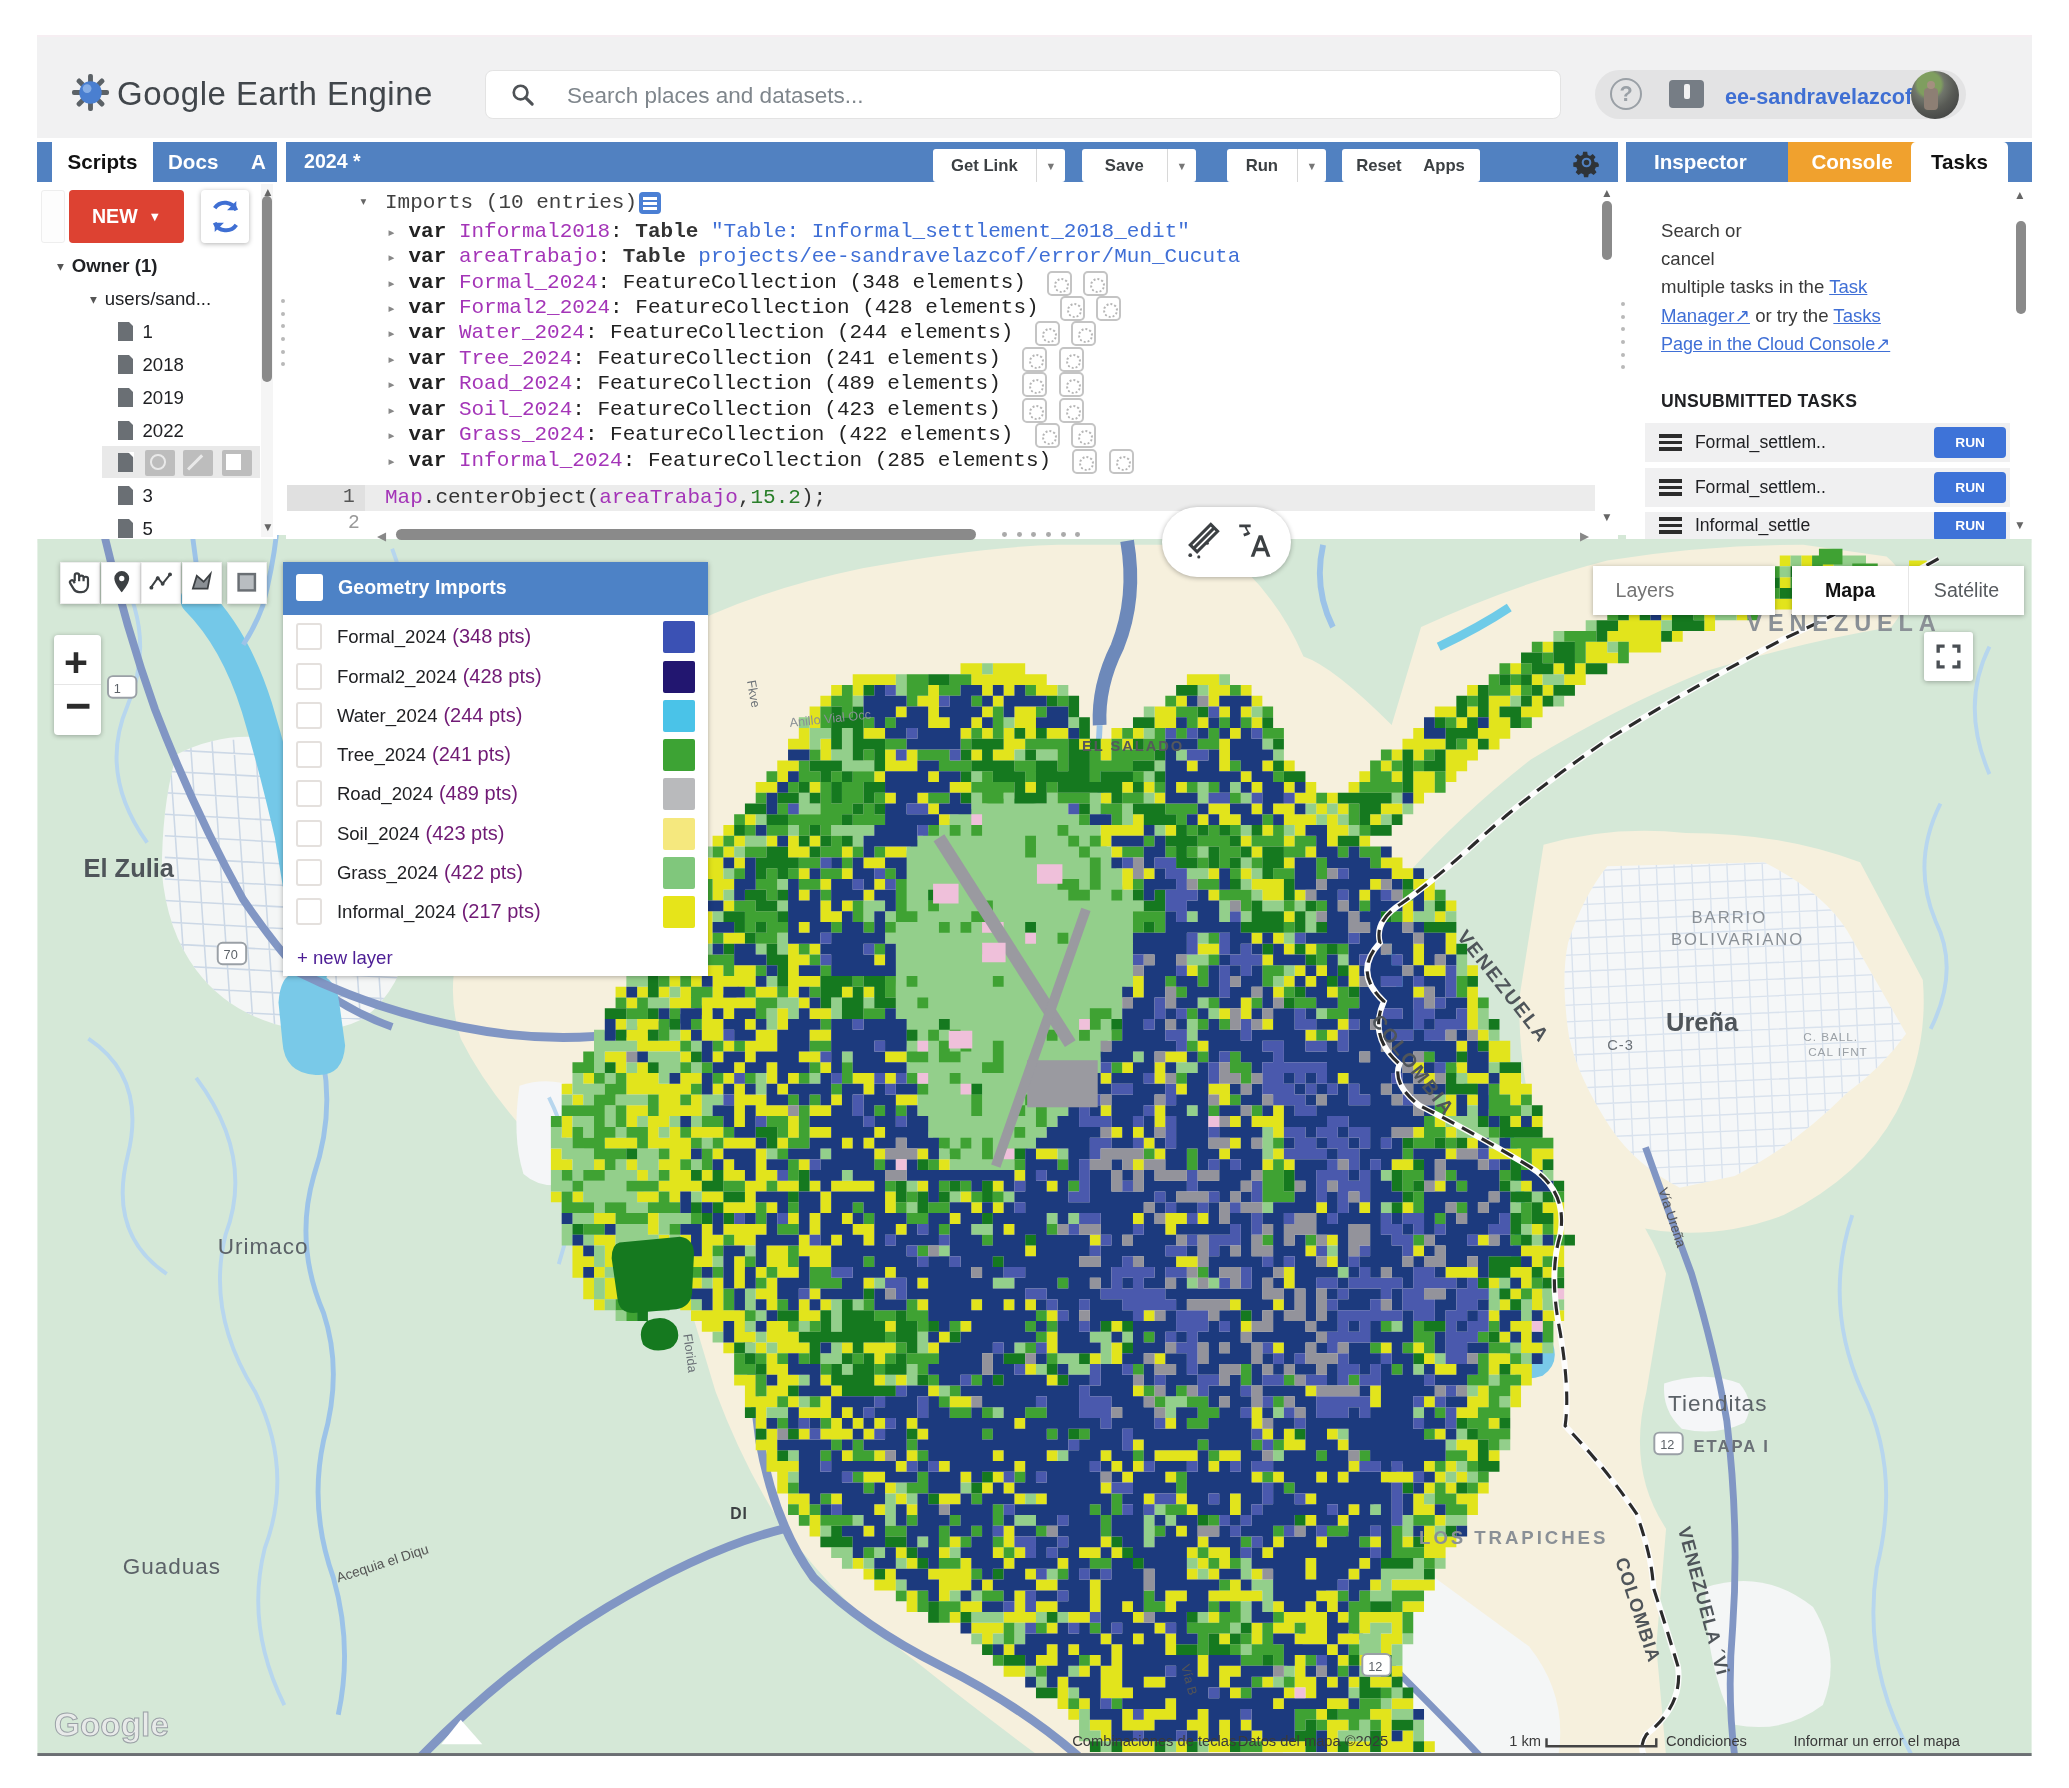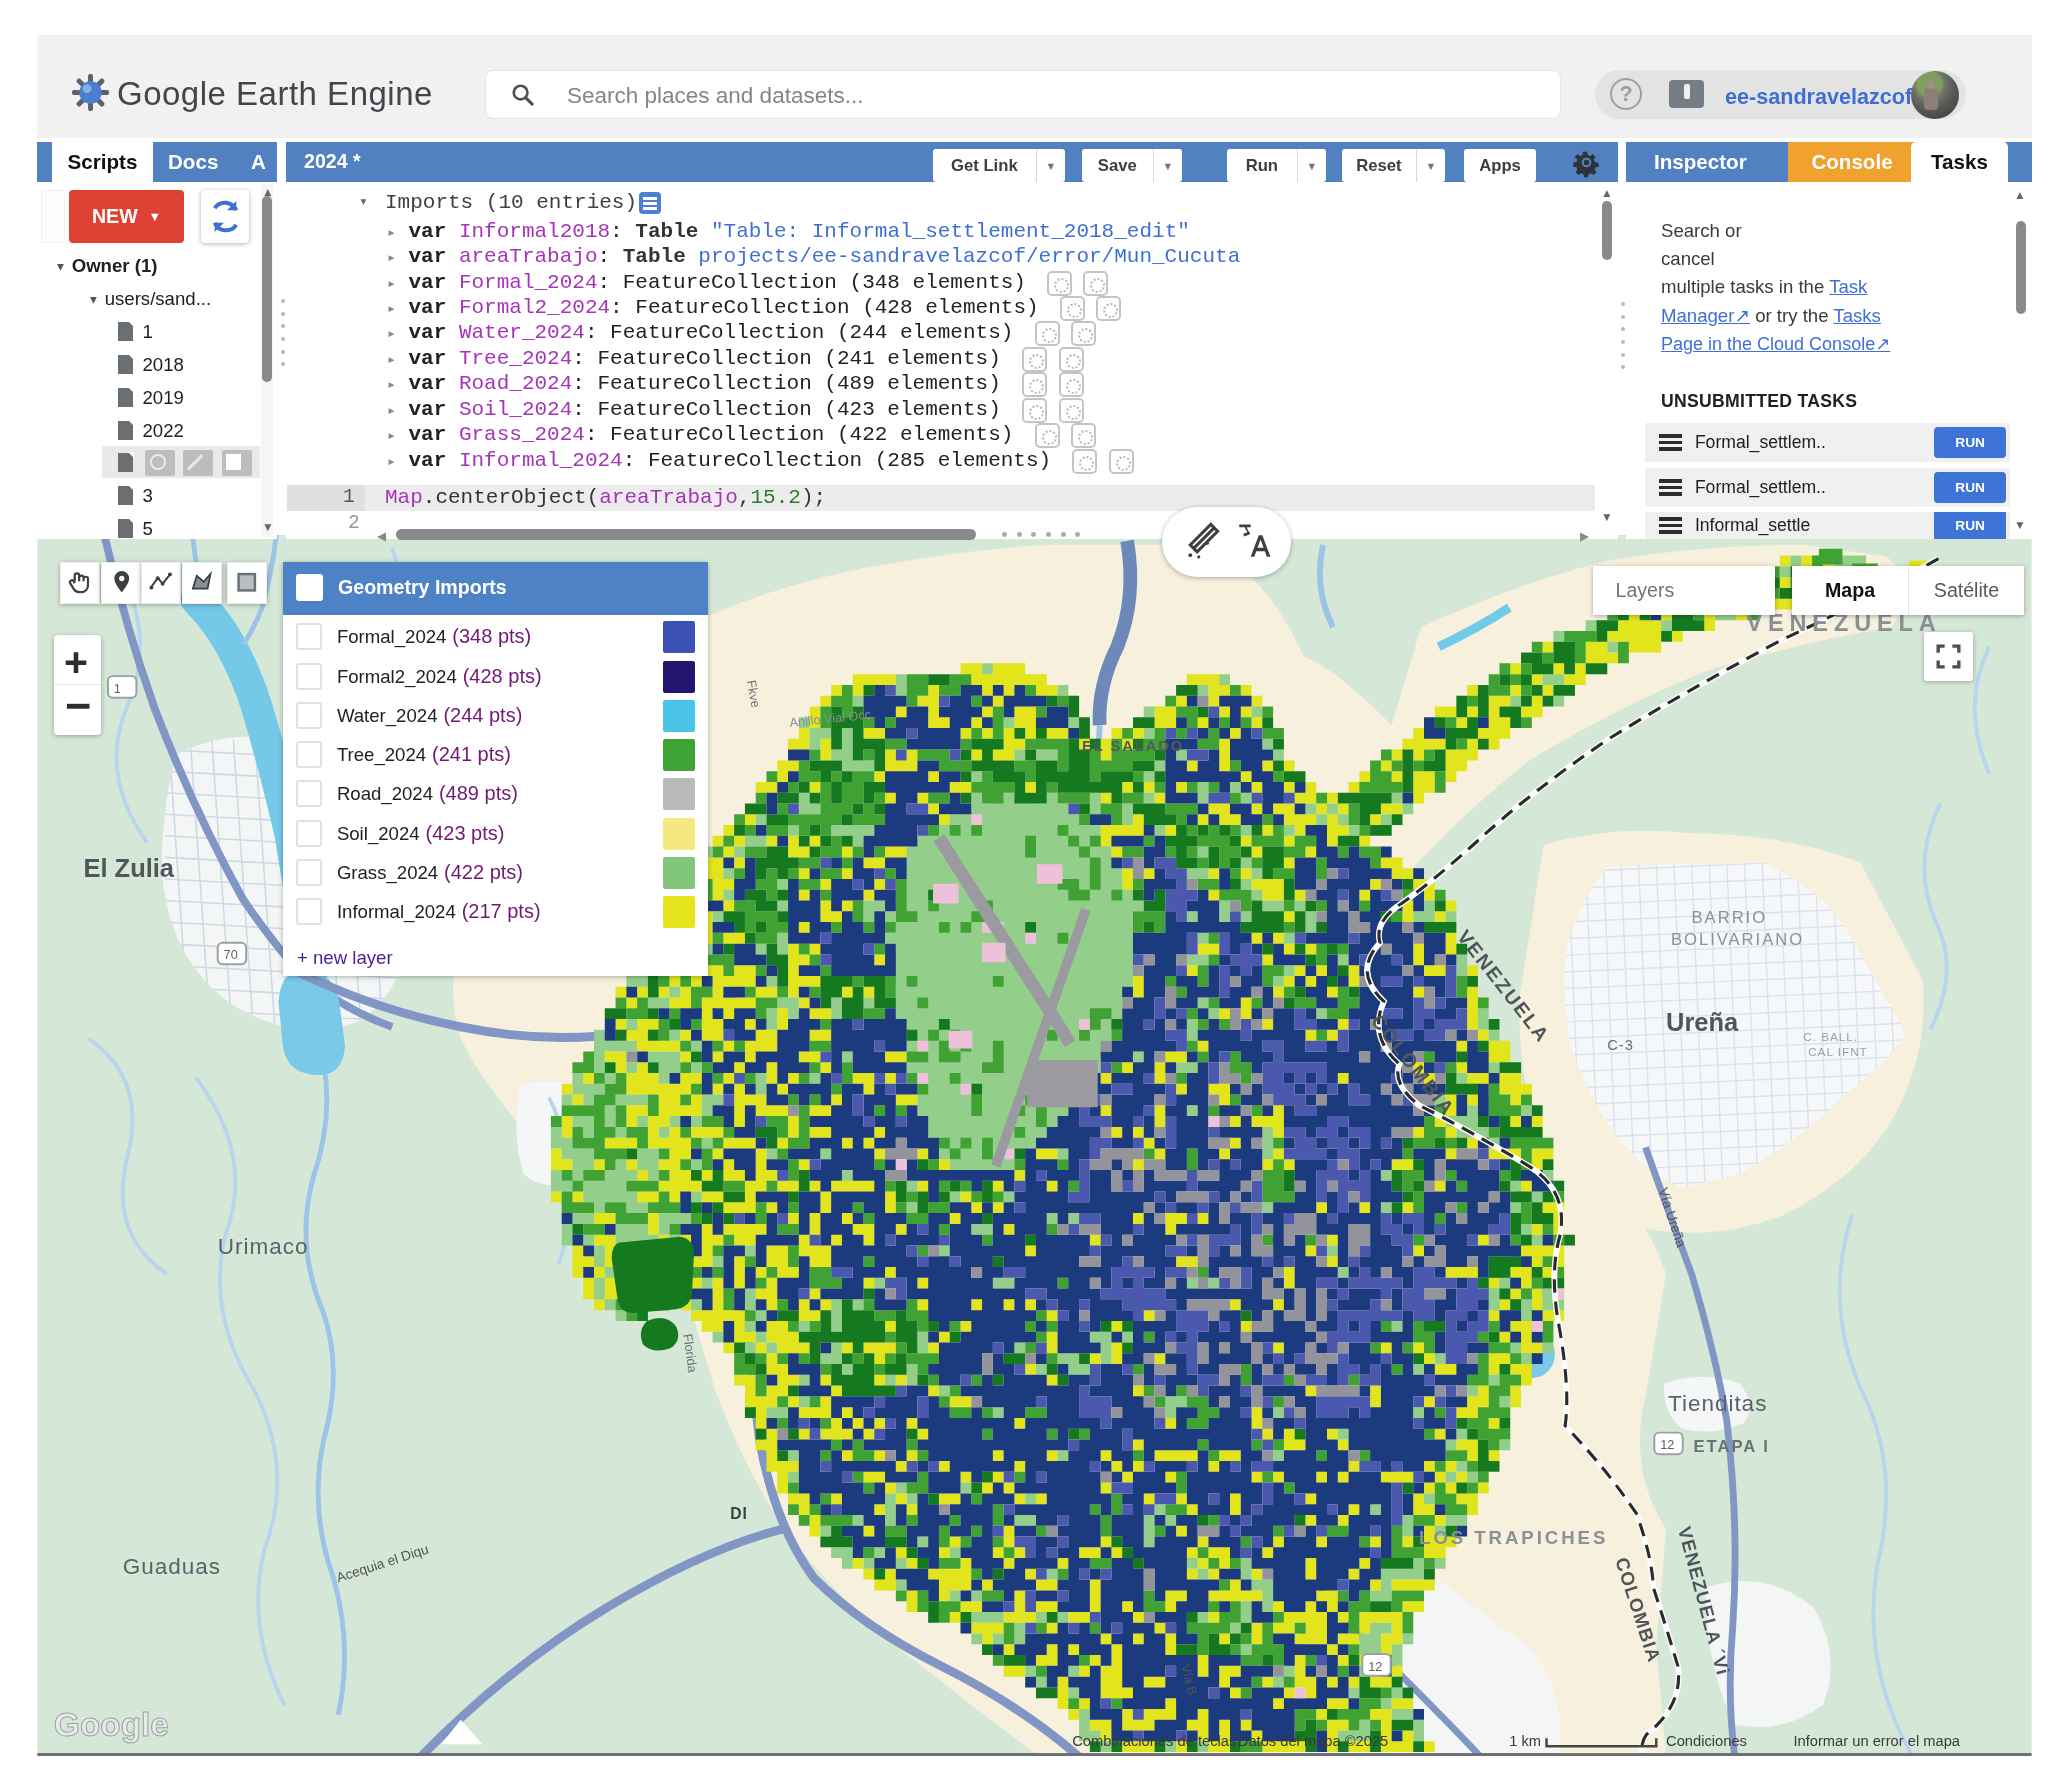--- a/index.html
+++ b/index.html
@@ -214,33 +214,33 @@
     <i></i>
     <i></i>
     <i></i>
   </div>
 <div class="abs blue" style="left:286px;top:142px;width:1332px;height:40px"></div>
 <div class="abs" style="left:304px;top:150px;color:#fff;font-size:19.6px;font-weight:bold">2024 *</div>
 <div class="btn" style="left:933px;width:132px">
     <span class="lab">Get Link</span>
     <span class="dd">▼</span>
   </div>
-<div class="btn" style="left:1082px;width:100px">
+<div class="btn" style="left:1082px;width:114px">
     <span class="lab">Save</span>
     <span class="dd">▼</span>
   </div>
 <div class="btn" style="left:1227px;width:99px">
     <span class="lab">Run</span>
     <span class="dd">▼</span>
   </div>
 <div class="btn" style="left:1342px;width:103px">
     <span class="lab">Reset</span>
     <span class="dd">▼</span>
   </div>
-<div class="btn" style="left:1464px;width:72px">
+<div class="btn" style="left:1408px;width:72px">
     <span class="lab">Apps</span>
   </div>
 <svg class="abs" style="left:1570px;top:146px" width="33" height="33" viewBox="0 0 24 24">
     <path fill="#2e3338" d="M12 8.5A3.5 3.5 0 1 0 12 15.5 3.5 3.5 0 0 0 12 8.5zm9 5-.1 1.5-2.2.4a7 7 0 0 1-.7 1.7l1.3 1.9-2.1 2.1-1.9-1.3a7 7 0 0 1-1.7.7l-.4 2.3h-3l-.4-2.3a7 7 0 0 1-1.7-.7l-1.9 1.3-2.1-2.1 1.3-1.9a7 7 0 0 1-.7-1.7l-2.3-.4v-3l2.3-.4a7 7 0 0 1 .7-1.7L3.4 8l2.1-2.1 1.9 1.3a7 7 0 0 1 1.7-.7l.4-2.3h3l.4 2.3a7 7 0 0 1 1.7.7l1.9-1.3L18.6 8l-1.3 1.9a7 7 0 0 1 .7 1.7l2.2.4zM12 10a2 2 0 1 1 0 4 2 2 0 0 1 0-4z"></path>
   </svg>
 <div class="abs" style="left:286px;top:182px;width:1332px;height:357px;background:#fff"></div>
 <div class="abs mono" style="left:359px;top:192px;font-size:14.7px;color:#666">▾</div>
 <div class="abs mono" style="left:385px;top:191px;font-size:21px;color:#404040">Imports (10 entries)</div>
 <div class="abs" style="left:639px;top:192px;width:21.6px;height:21.6px;background:#4a7fd4;border-radius:3.9px"></div>
 <div class="abs" style="left:643px;top:197px;width:13.7px;height:2.9px;background:#fff"></div>

